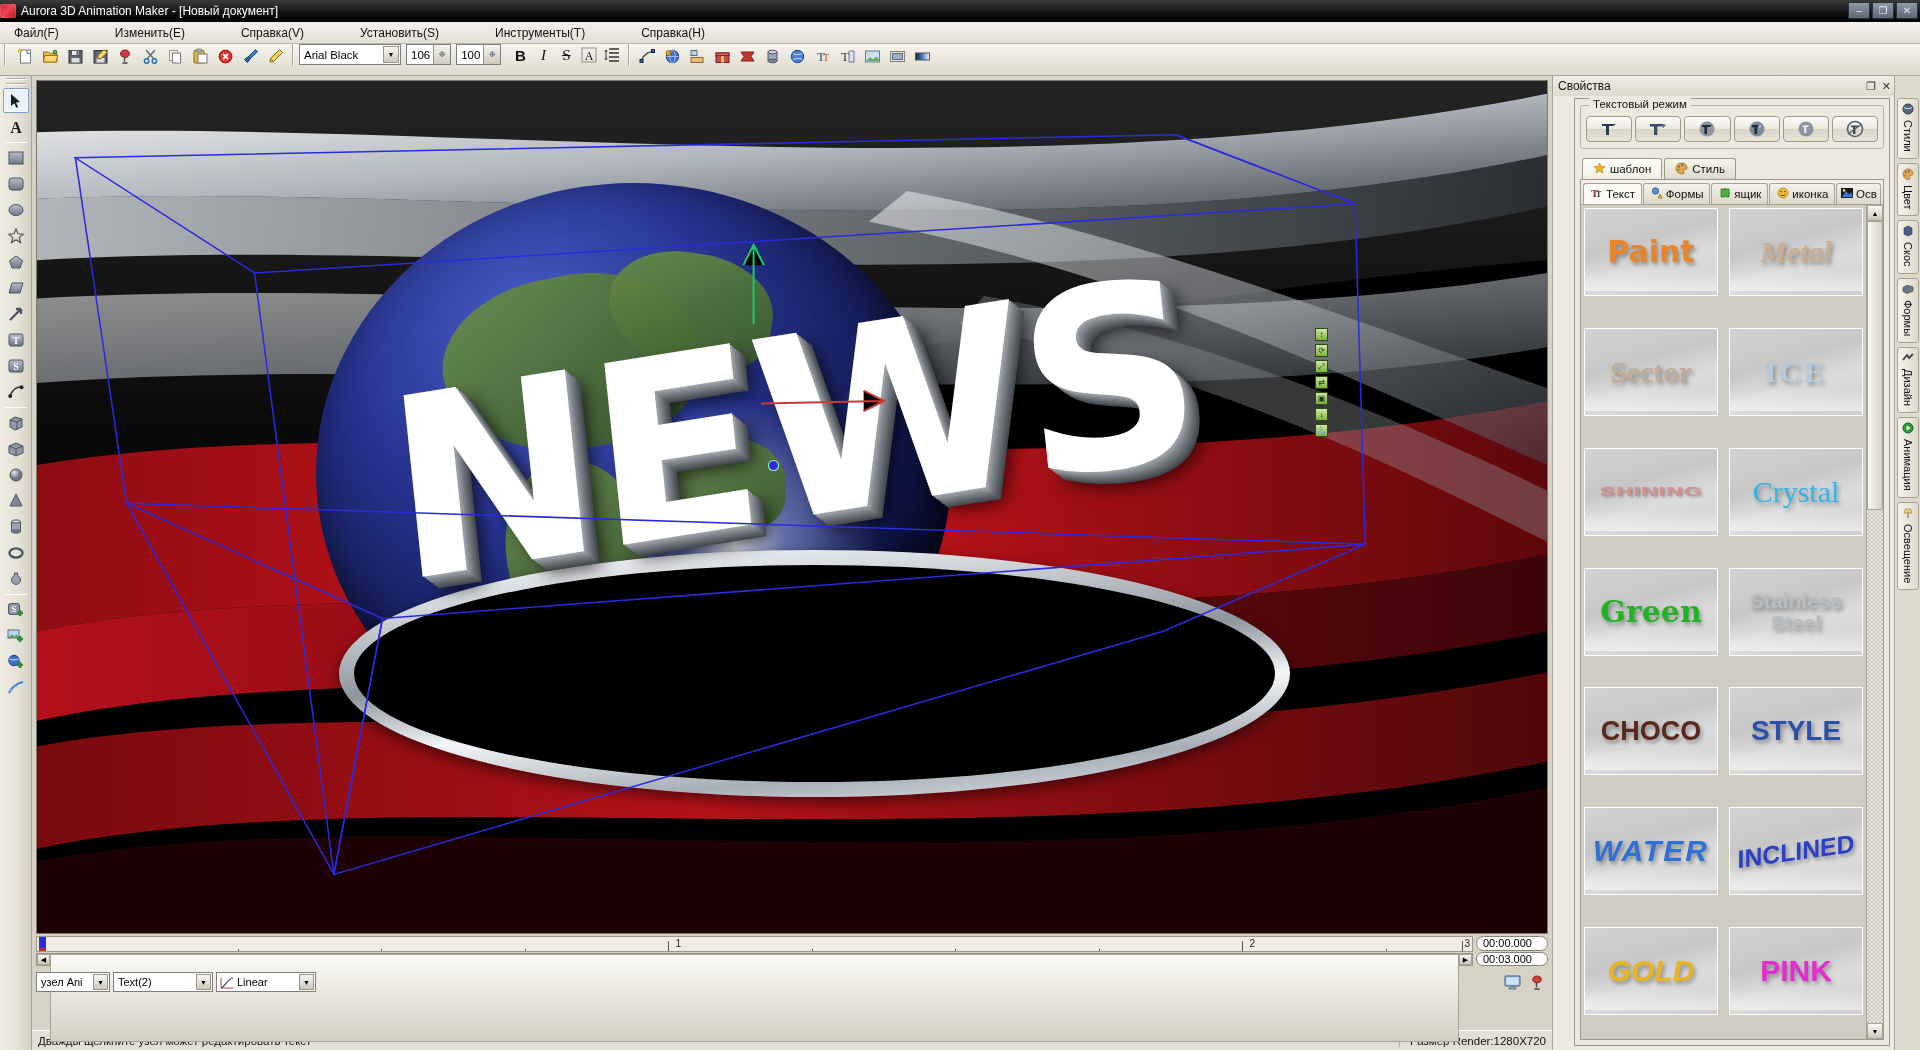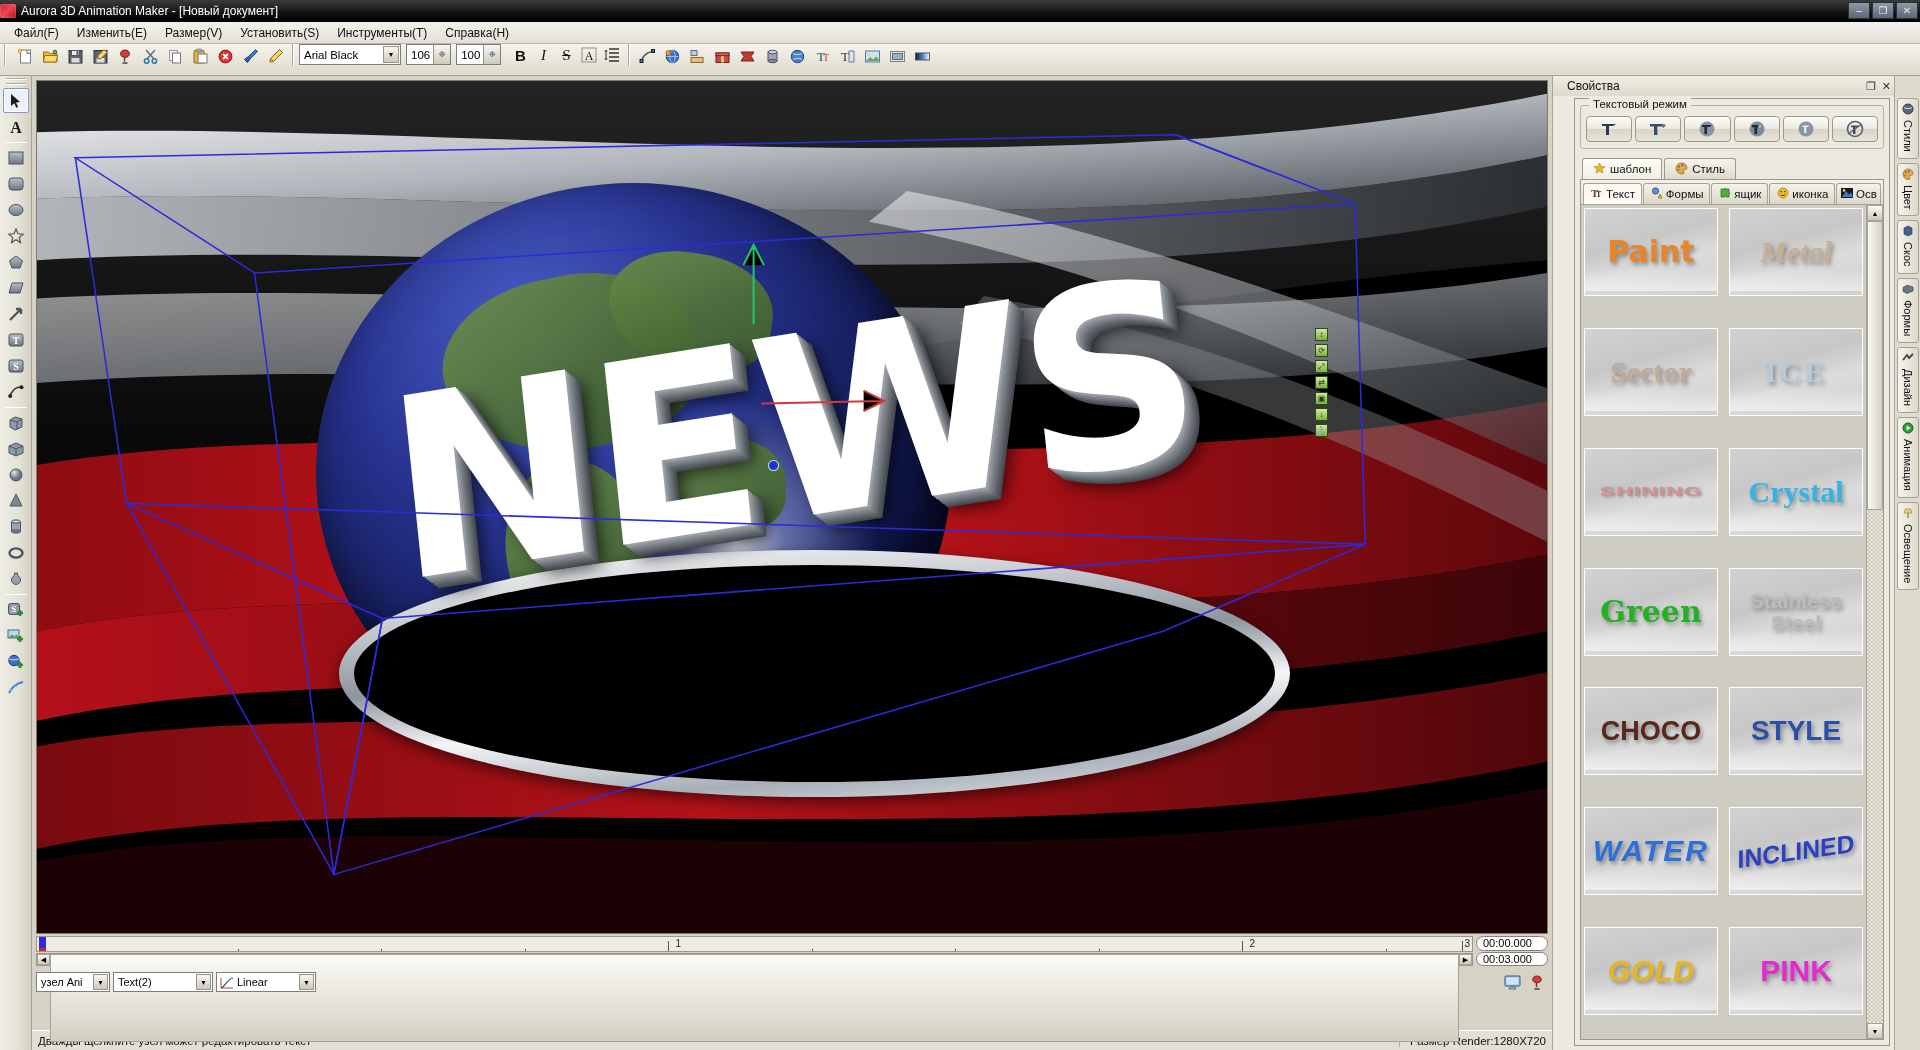--- a/index.html
+++ b/index.html
@@ -30,21 +30,21 @@
     display: flex; align-items: center; justify-content: center;
     line-height: 1;
   }
 
   
   .menubar {
     height: 22px; flex: 0 0 22px;
     background: linear-gradient(180deg,#f3f1ec,#e3e0d6);
     border-bottom: 1px solid #b9b5a9;
     display: flex; align-items: center; padding-left: 5px;
-    font-size: 12px; color: #111;
+    font-size: 12px; color: #111; gap: 38px;
   }
   .menubar .mi { padding: 3px 9px; cursor: default; white-space: nowrap; }
 
   
   .toolbar {
     height: 32px; flex: 0 0 32px;
     background: linear-gradient(180deg,#f6f4ef 0%, #e8e5da 55%, #dedacd 100%);
     border-bottom: 1px solid #a9a496;
     display: flex; align-items: flex-start; padding: 0 4px; gap: 1px;
   }
@@ -222,21 +222,21 @@
   }
   .statusbar .right { border-left: 1px solid #b5b0a2; padding-left: 10px; }
 
   
   .props {
     width: 342px; flex: 0 0 342px; display: flex; flex-direction: column;
     background: #ece9e0; border-left: 1px solid #a9a496;
   }
   .props-head {
     height: 20px; display: flex; align-items: center; font-size: 12px;
-    padding-left: 14px; color: #111; position: relative;
+    padding-left: 5px; color: #111; position: relative;
     background: linear-gradient(180deg,#efece3,#dedacd);
   }
   .props-head .hbtns { position: absolute; right: 3px; display: flex; gap: 6px;
                        font-size: 11px; color: #333; }
   .props-inner { flex: 1 1 auto; margin: 2px 4px 4px 21px; display: flex;
                  flex-direction: column; border: 1px solid #9c9789; background: #eceadf;
                  min-height: 0; }
   .group {
     margin: 6px 5px 2px 5px; border: 1px solid #b8b3a5; border-radius: 3px;
     padding: 10px 5px 6px 5px; position: relative;
@@ -329,21 +329,21 @@
   <div class="win-btns">
     <span>–</span>
     <span>❐</span>
     <span>✕</span>
   </div>
 </div>
 
 <div class="menubar">
   <div class="mi">Файл(F)</div>
   <div class="mi">Изменить(E)</div>
-  <div class="mi">Размер(V)</div>
+  <div class="mi">Справка(V)</div>
   <div class="mi">Установить(S)</div>
   <div class="mi">Инструменты(T)</div>
   <div class="mi">Справка(H)</div>
 </div>
 
 <div class="toolbar">
   <div class="tb-grip"></div>
 
   <div class="tbtn">
     <svg width="17" height="17" viewBox="0 0 17 17">
@@ -1040,21 +1040,21 @@
             <div class="thumb">
               <span class="lab" style="color:#b3cbdd;font-family:'Liberation Serif',serif;font-weight:700;letter-spacing:3px">ICE</span>
               <div class="refl"></div>
             </div>
 
             <div class="thumb">
               <span class="lab" style="color:#d48f8f;font-weight:700;font-size:23px;letter-spacing:1px;transform:scaleY(.55)">SHINING</span>
               <div class="refl"></div>
             </div>
             <div class="thumb">
-              <span class="lab" style="color:#32b4e6;font-family:'Liberation Serif',serif;font-weight:700">Crystal</span>
+              <span class="lab" style="color:#32b4e6;font-family:'Liberation Serif',serif;font-weight:400">Crystal</span>
               <div class="refl"></div>
             </div>
 
             <div class="thumb">
               <span class="lab" style="color:#22b324;font-family:'DejaVu Serif',serif;font-weight:700">Green</span>
               <div class="refl"></div>
             </div>
             <div class="thumb">
               <span class="lab" style="color:#b7bcc0;font-weight:700;font-size:21px;line-height:1.05;text-align:center;white-space:normal;width:90%">Stainless Steel</span>
               <div class="refl"></div>

